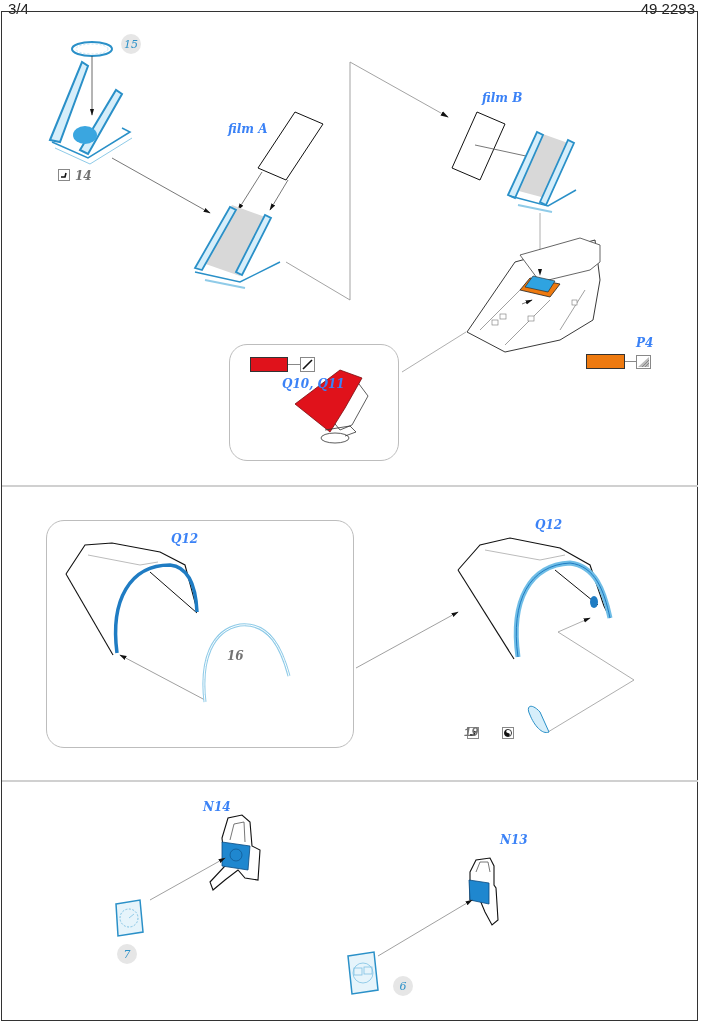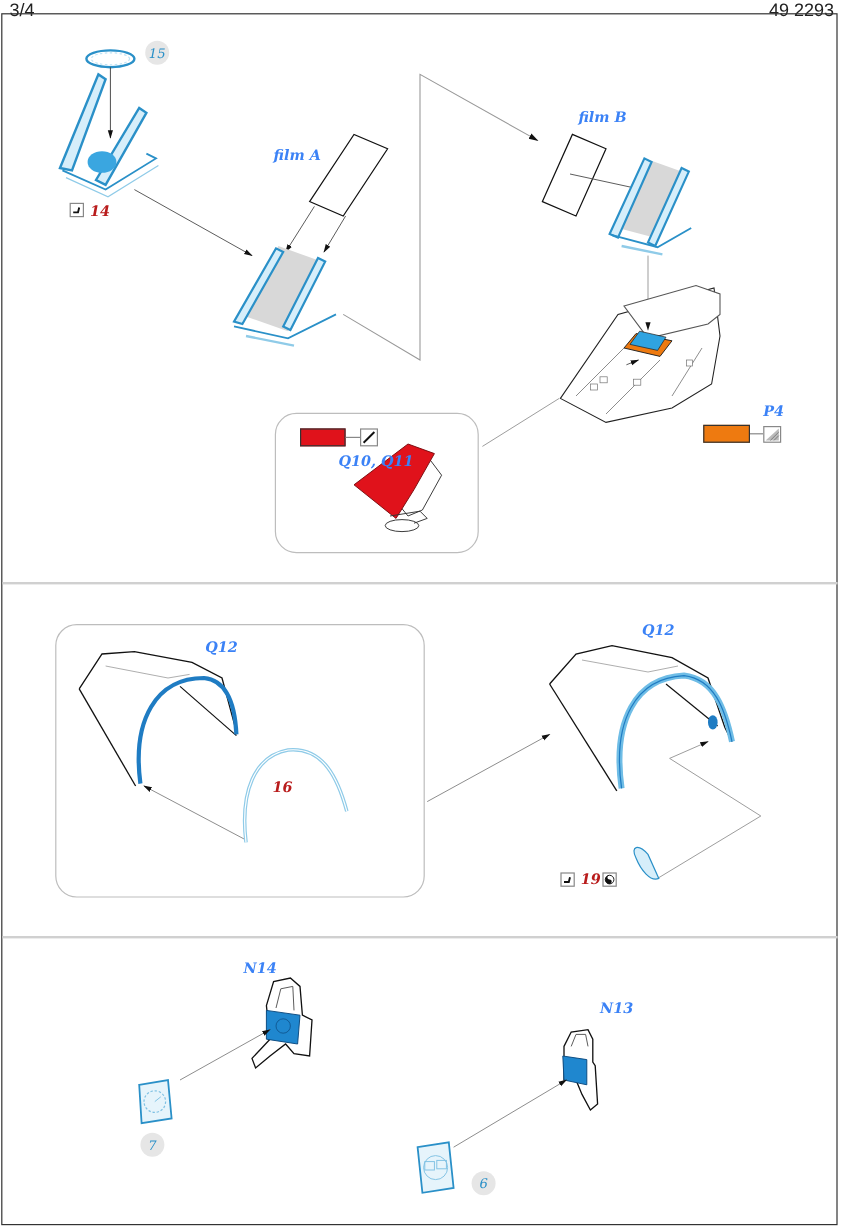--- a/index.html
+++ b/index.html
@@ -4,21 +4,21 @@
 <style>
   html, body { margin:0; padding:0; background:#ffffff; }
   body { width:701px; height:1024px; position:relative; overflow:hidden; font-family:"Liberation Sans", sans-serif; }
   .hdr { position:absolute; top:0; font-size:15px; color:#222; font-family:"Liberation Sans", sans-serif; }
   .hdr-left { left:8px; }
   .hdr-right { right:6px; }
   .frame { position:absolute; left:1px; top:11px; width:697px; height:1010px; border:1.5px solid #333; box-sizing:border-box; }
   .divider { position:absolute; left:2px; width:696px; height:2px; background:#d0d0d0; }
   .panel { position:absolute; border:1.2px solid #bdbdbd; border-radius:18px; box-sizing:border-box; background:transparent; }
   .lbl { position:absolute; font-family:"DejaVu Serif", serif; font-weight:bold; font-style:italic; font-size:12px; color:#3b82f6; white-space:nowrap; }
-  .num { position:absolute; font-family:"DejaVu Serif", serif; font-weight:bold; font-style:italic; font-size:12px; color:#b91c1c; white-space:nowrap; }
+  .num { position:absolute; font-family:"DejaVu Serif", serif; font-weight:bold; font-style:italic; font-size:12px; color:#737373; white-space:nowrap; }
   .badge { position:absolute; width:20px; height:20px; border-radius:50%; background:#e6e6e6; display:flex; align-items:center; justify-content:center; }
   .badge span { font-family:"DejaVu Serif", serif; font-weight:normal; font-style:italic; font-size:11px; color:#2a90c8; }
   .iconbox { position:absolute; width:12px; height:12px; border:1px solid #888; background:#fff; box-sizing:border-box; }
   .swatch { position:absolute; border:1px solid #333; box-sizing:border-box; }
   svg.art { position:absolute; left:0; top:0; }
 </style>
 </head>
 <body>
 
 <div class="hdr hdr-left">3/4</div>
@@ -197,21 +197,21 @@
 </div>
 
 <div class="lbl" style="left:171px; top:532px;">Q12</div>
 <div class="num" style="left:227px; top:649px;">16</div>
 <div class="lbl" style="left:535px; top:518px;">Q12</div>
 <div class="iconbox" style="left:467px; top:727px;">
   <svg width="10" height="10" viewBox="0 0 10 10" style="position:absolute;left:0;top:0">
       <path d="M2,7 L6,7 L7,3" fill="none" stroke="#111" stroke-width="1.6"></path>
     </svg>
 </div>
-<div class="num" style="left:484px; top:726px;">19</div>
+<div class="num" style="left:464px; top:726px;font-family:Liberation Mono, monospace;">19</div>
 <div class="iconbox" style="left:502px; top:727px;">
   <svg width="10" height="10" viewBox="0 0 10 10" style="position:absolute;left:0;top:0">
       <circle cx="5" cy="5" r="3.6" fill="#fff" stroke="#111" stroke-width="0.8"></circle>
       <path d="M5,1.4 A3.6,3.6 0 0 0 5,8.6 A1.8,1.8 0 0 0 5,5 A1.8,1.8 0 0 1 5,1.4 Z" fill="#111"></path>
     </svg>
 </div>
 
 <div class="lbl" style="left:203px; top:800px;">N14</div>
 <div class="lbl" style="left:500px; top:833px;">N13</div>
 <div class="badge" style="left:117px; top:944px;">

